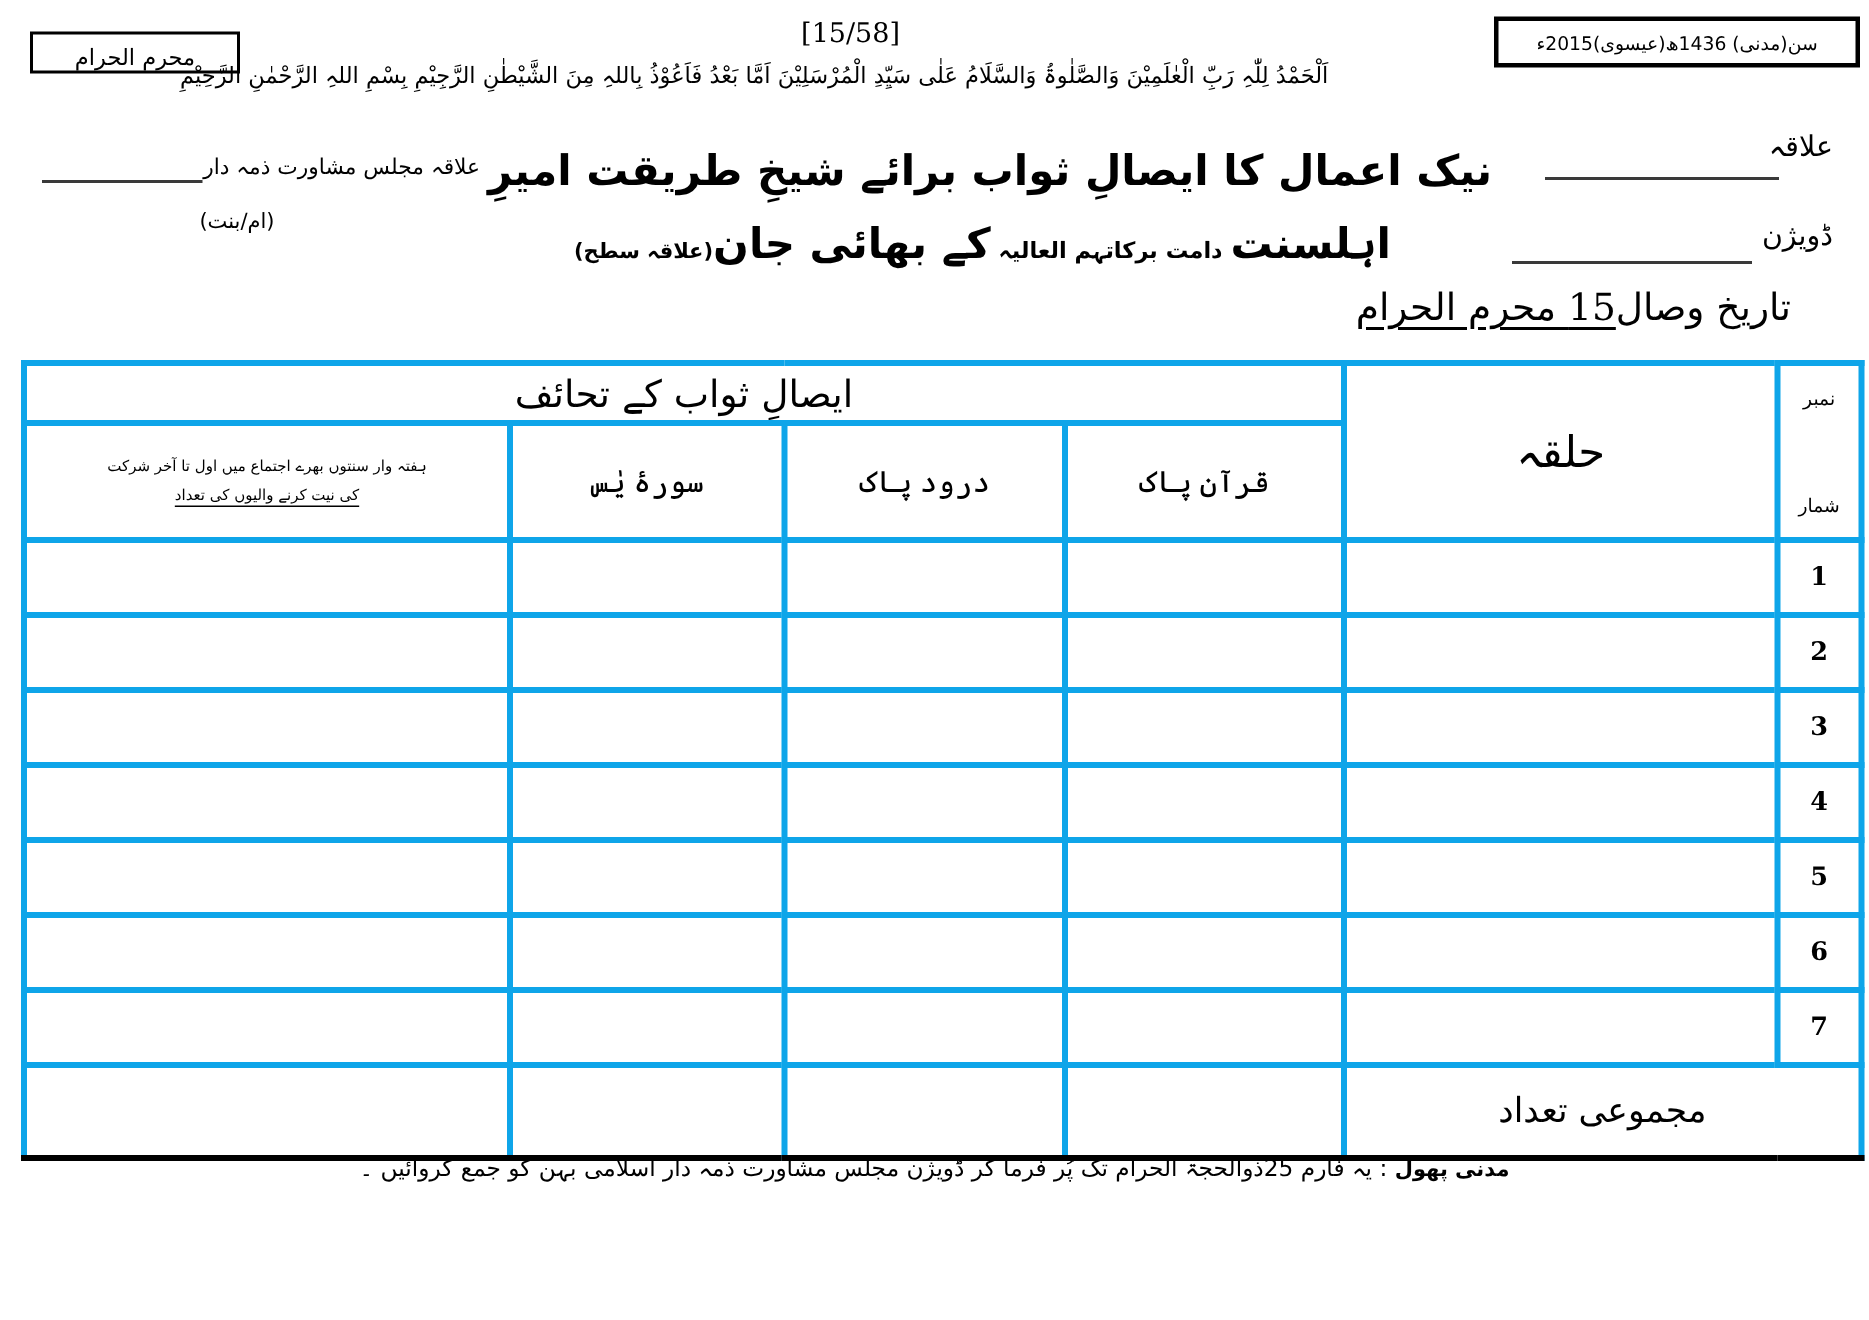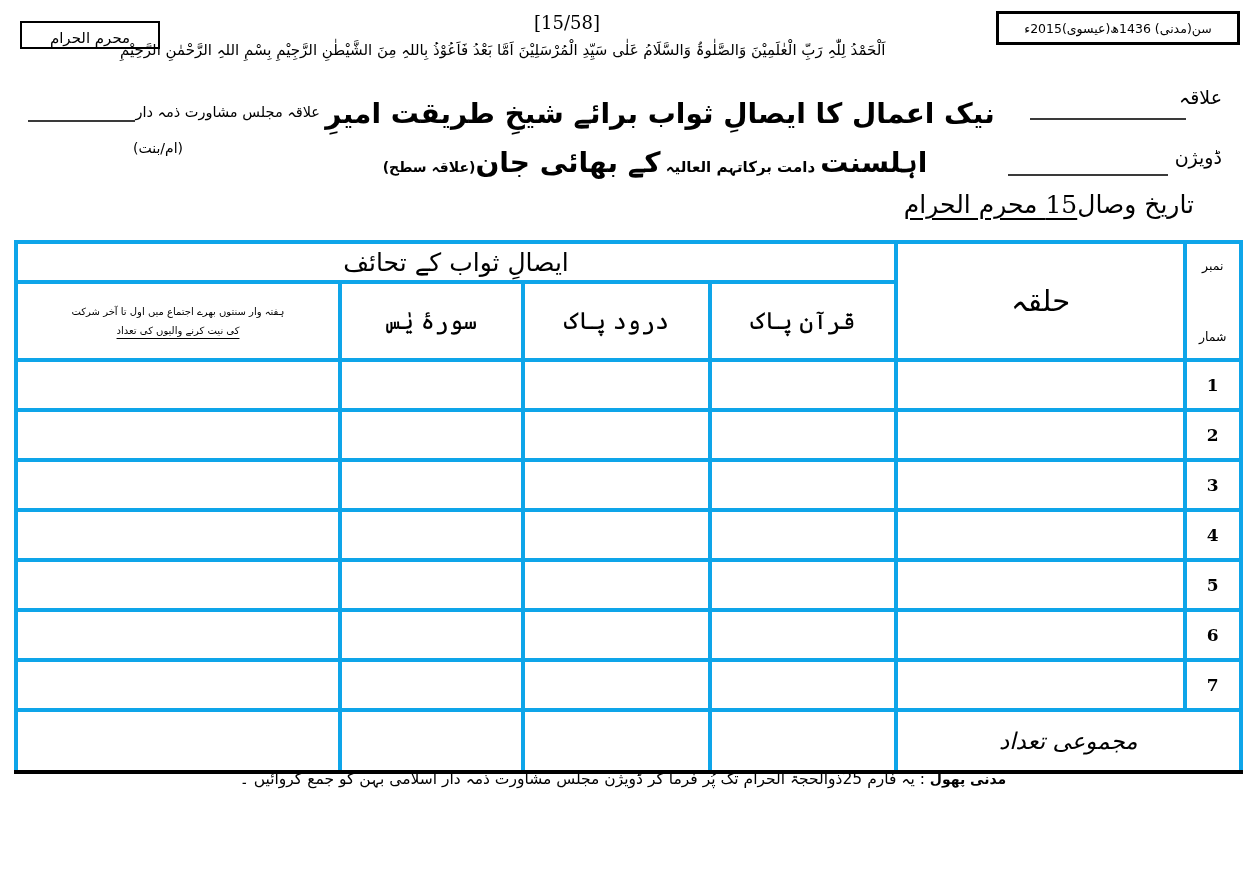--- a/index.html
+++ b/index.html
@@ -64,28 +64,28 @@
   }
   .form-table th,.form-table td{
     border:4px solid #0ea5e9;padding:0;text-align:center;vertical-align:middle;
     font-weight:normal;overflow:hidden;
   }
   .gifts-header{height:36px;font-weight:bold;font-size:25px;}
   .collabel-row th{height:74px;}
   .serial-head{font-size:12.5px;}
   .serial-head .stack{display:flex;flex-direction:column;justify-content:space-between;height:86px;padding:6px 12px;}
   .halqa-head{font-weight:bold;font-size:29px;}
-  .gift-col{font-size:24px;font-family:Liberation Sans, sans-serif;}
+  .gift-col{font-size:20px;font-family:Liberation Serif, serif;}
   .ijtima-col{font-size:10px;line-height:1.9;font-family:"DejaVu Serif","DejaVu Sans",serif;}
   .ijtima-col .u{text-decoration:underline;text-underline-offset:4px;}
   .body-row td{height:46px;}
   .body-row .serial-cell{font-family:"DejaVu Serif", serif;font-size:17px;font-weight:bold;}
   .body-row td{border-top:2px solid #000;}
   .first-body-row td{border-top:4px solid #000;}
-  .total-row td{height:58px;border-top:4px solid #ef4444;border-bottom:4px solid #000;font-style:italic;}
+  .total-row td{height:58px;border-top:4px solid #ef4444;border-bottom:4px solid #000;}
   .total-label{font-weight:bold;font-size:23px;}
   
   .footer{
     left:0;top:770px;width:1246px;text-align:center;direction:rtl;
     font-size:15.5px;
   }
   .footer .label{font-weight:bold;font-size:14px;}
 </style>
 </head>
 <body>

